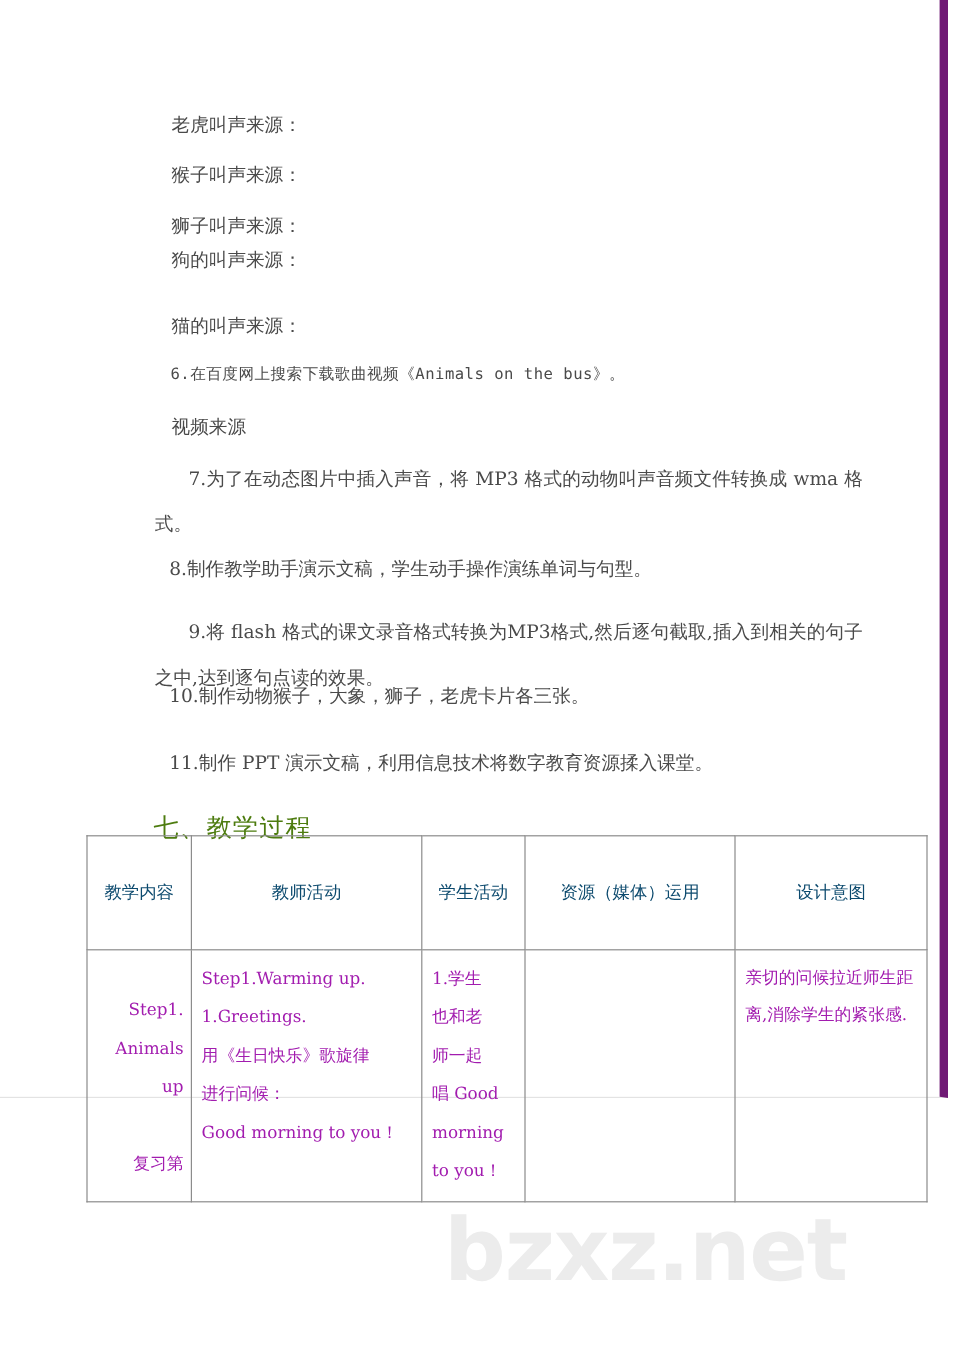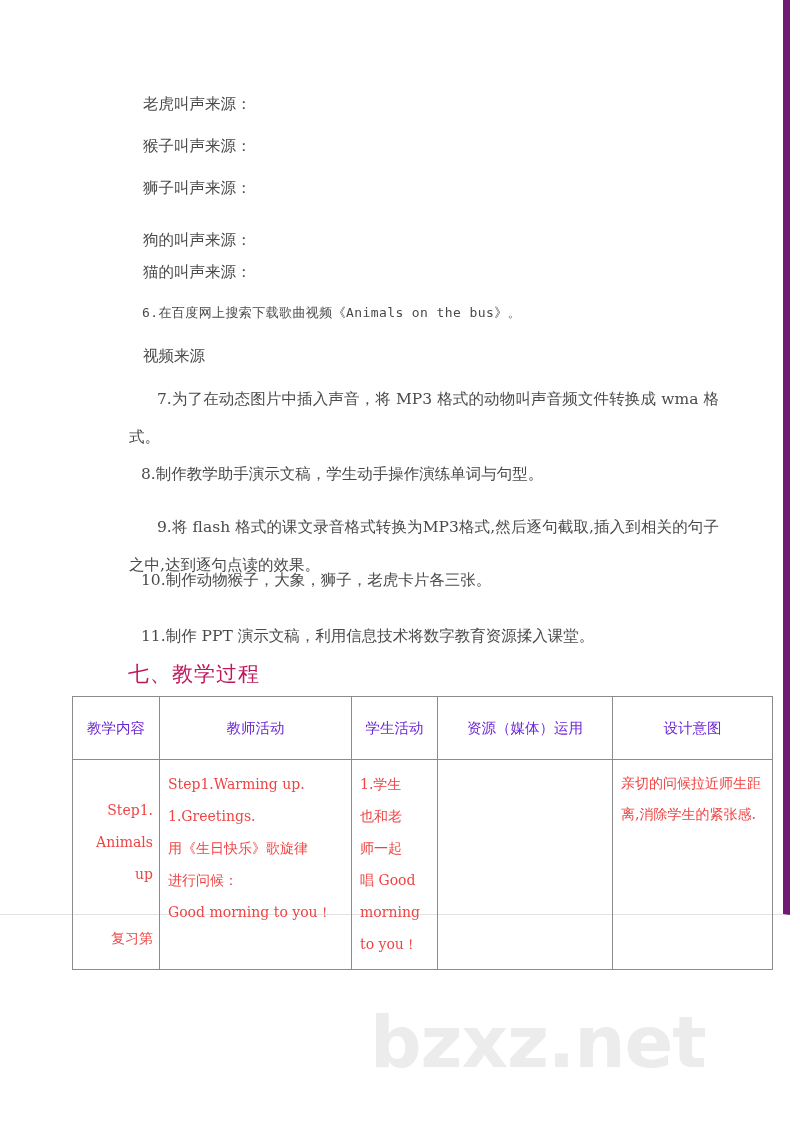--- a/index.html
+++ b/index.html
@@ -75,23 +75,23 @@
   .mono {
     font-family: "DejaVu Sans Mono", "Liberation Mono", monospace;
     font-size: 14.5px;
     letter-spacing: 0.4px;
   }
 
   
   #section-heading {
     position: absolute;
     left: 128px;
-    top: 660px;
+    top: 676px;
     font-size: 21px;
-    color: #be185d;
+    color: #4d7c0f;
     letter-spacing: 1px;
     white-space: nowrap;
   }
 
   
   #process-table {
     position: absolute;
     left: 72px;
     top: 696px;
     width: 655px;
@@ -99,31 +99,31 @@
     table-layout: fixed;
   }
   #process-table td {
     border: 1px solid #8c8c8c;
     vertical-align: middle;
     padding: 0;
   }
   #process-table thead td {
     text-align: center;
     font-size: 14.5px;
-    color: #6d28d9;
+    color: #0c4a6e;
     height: 58px;
     line-height: 26px;
-    padding: 2px 4px;
+    padding: 18px 4px;
     border-radius: 20px;
   }
   #process-table tbody td {
     height: 195px;
     vertical-align: top;
     font-size: 14px;
-    color: #ef4444;
+    color: #a21caf;
     line-height: 32px;
     padding: 8px 6px 6px 8px;
   }
   .col-a { width: 78px; }
   .col-b { width: 183px; }
   .col-c { width: 77px; }
   .col-d { width: 166px; }
   .col-e { width: 151px; }
 
   .cell-lines > div { white-space: nowrap; }
@@ -141,21 +141,21 @@
 
 <div id="page-sheet">
 
   <div id="watermark">bzxz.net</div>
 
   <div id="content">
 
     <div class="line" style="left:143px; top:96px;">老虎叫声来源：</div>
     <div class="line" style="left:143px; top:138px;">猴子叫声来源：</div>
     <div class="line" style="left:143px; top:180px;">狮子叫声来源：</div>
-    <div class="line" style="left:143px; top:232px;">狗的叫声来源：</div>
+    <div class="line" style="left:143px; top:209px;">狗的叫声来源：</div>
     <div class="line" style="left:143px; top:264px;">猫的叫声来源：</div>
 
     <div class="line mono" style="left:142px; top:306px; font-size:13px;">6.在百度网上搜索下载歌曲视频《Animals on the bus》。</div>
 
     <div class="line" style="left:143px; top:348px;">视频来源</div>
 
     <div class="para" style="top:380px;">7.为了在动态图片中插入声音，将 MP3 格式的动物叫声音频文件转换成 wma 格式。</div>
 
     <div class="line" style="left:141px; top:466px;">8.制作教学助手演示文稿，学生动手操作演练单词与句型。</div>
 

